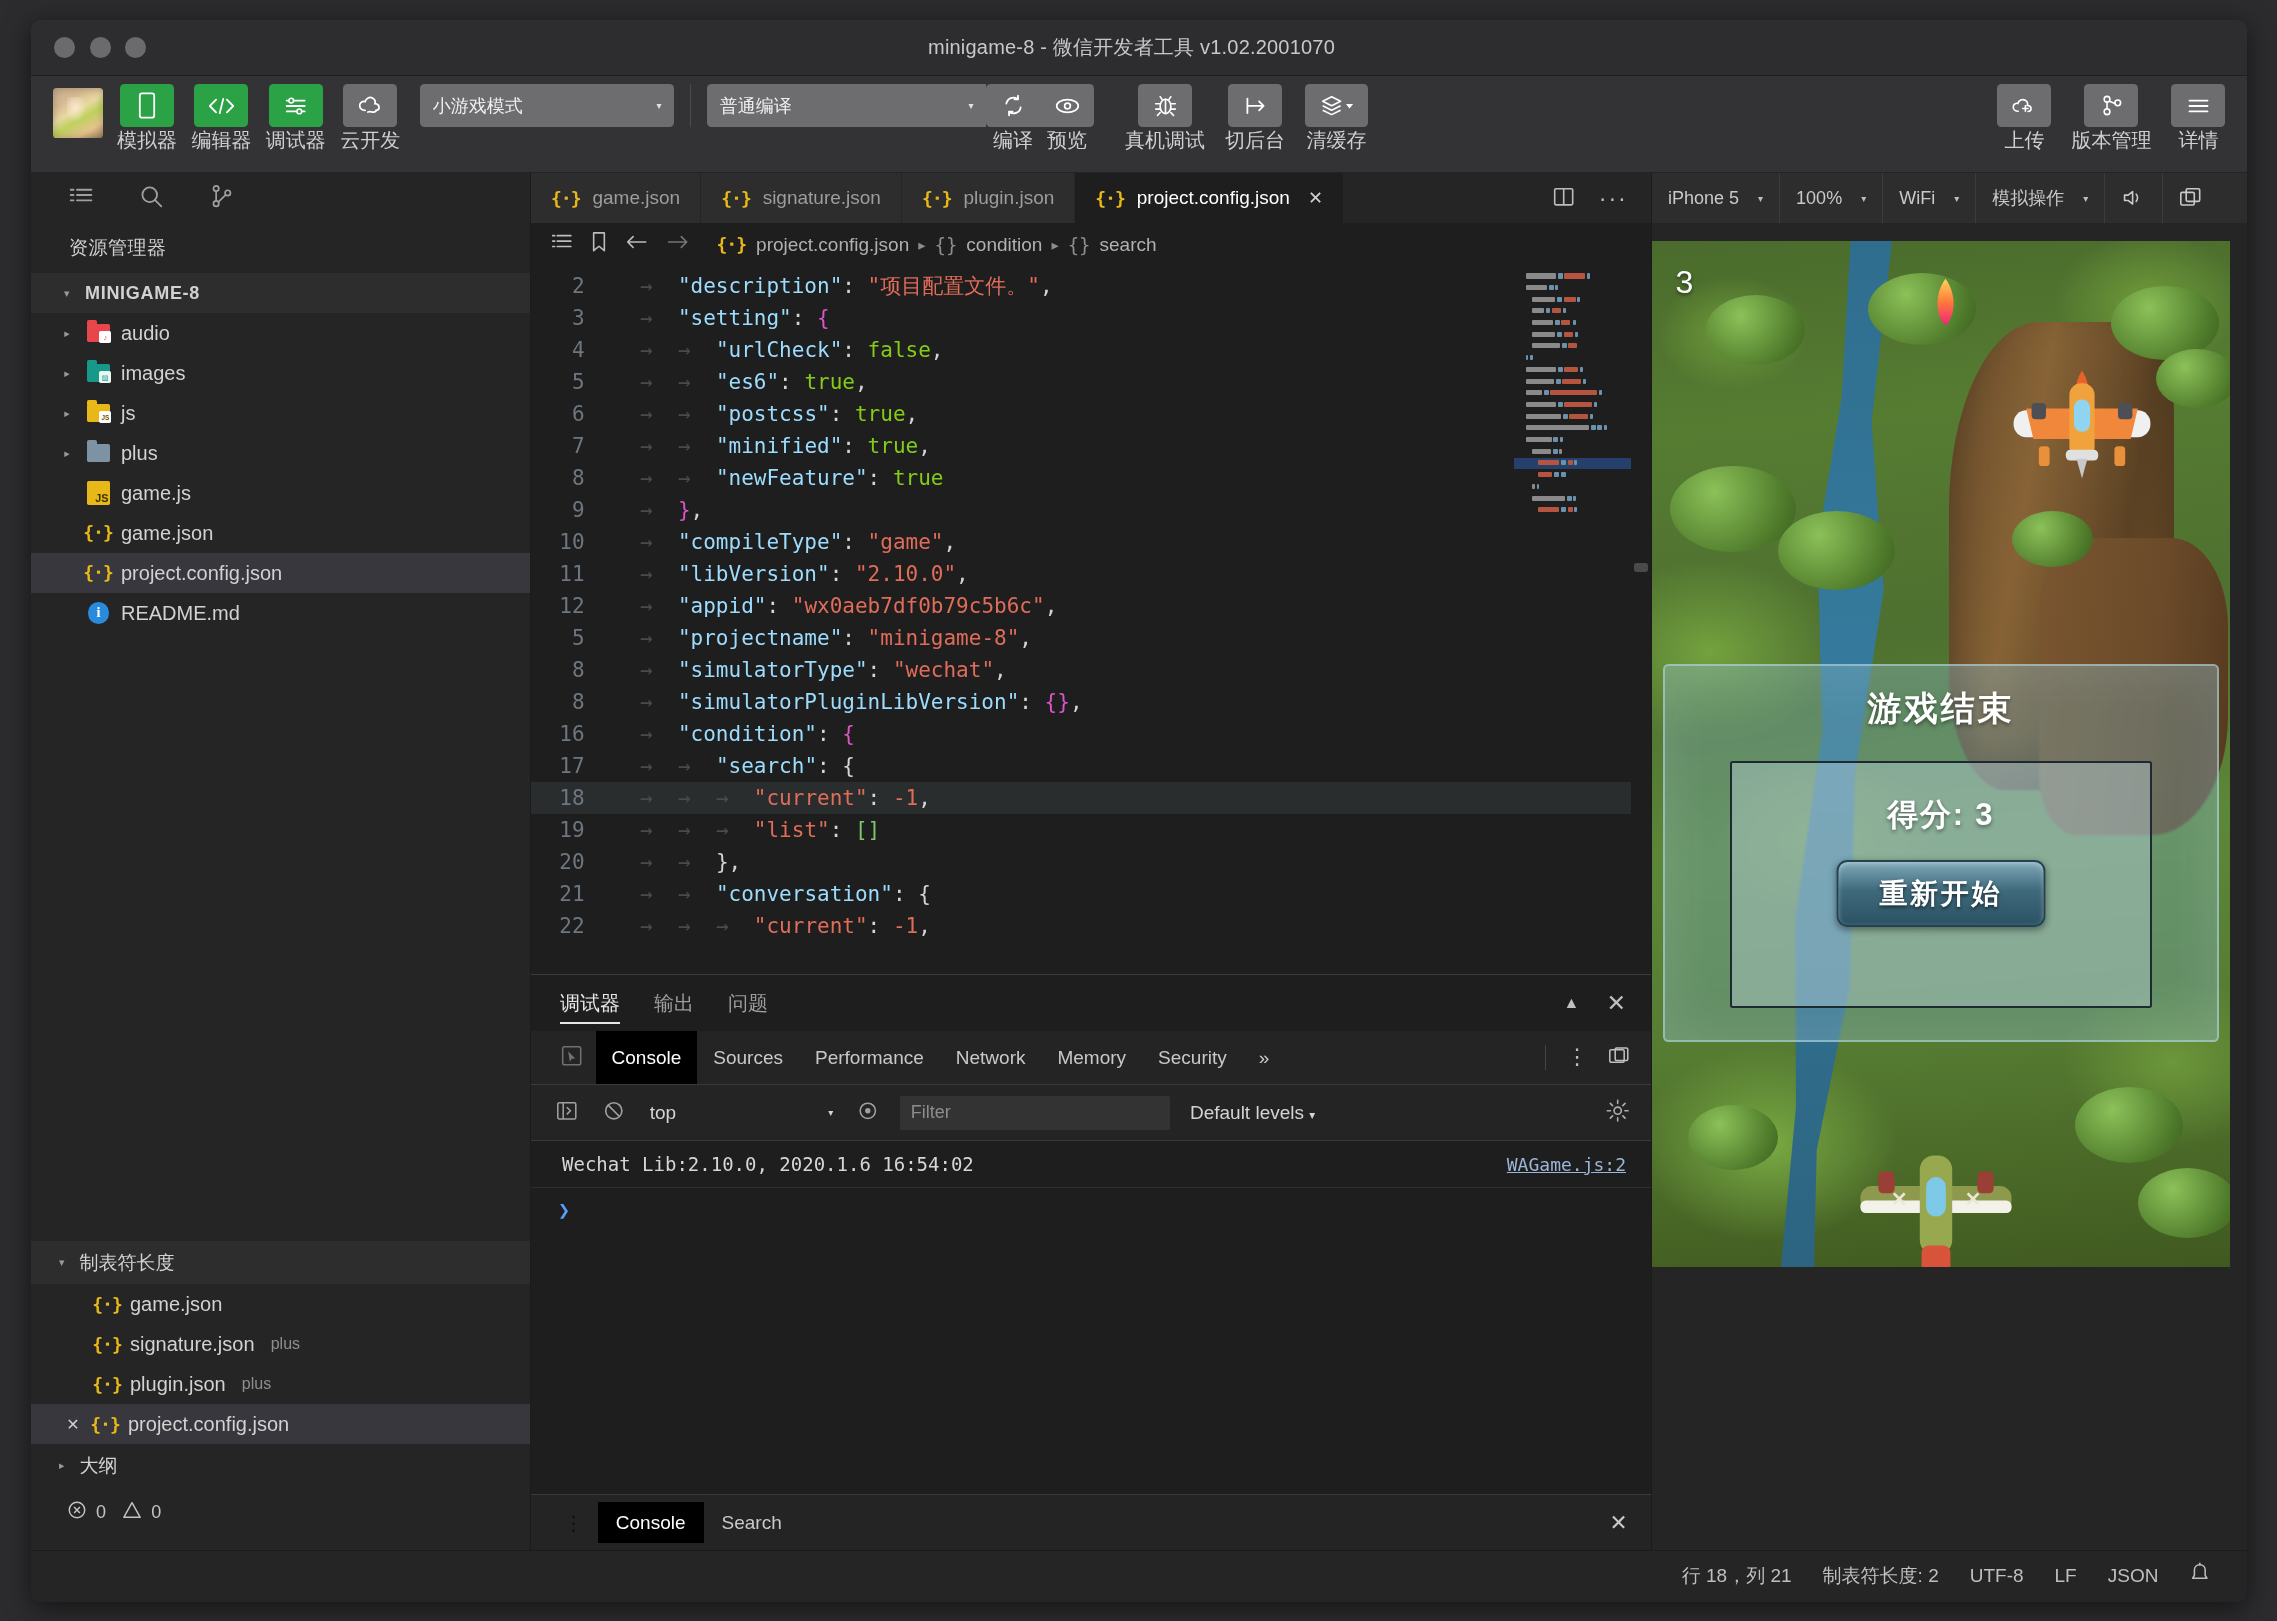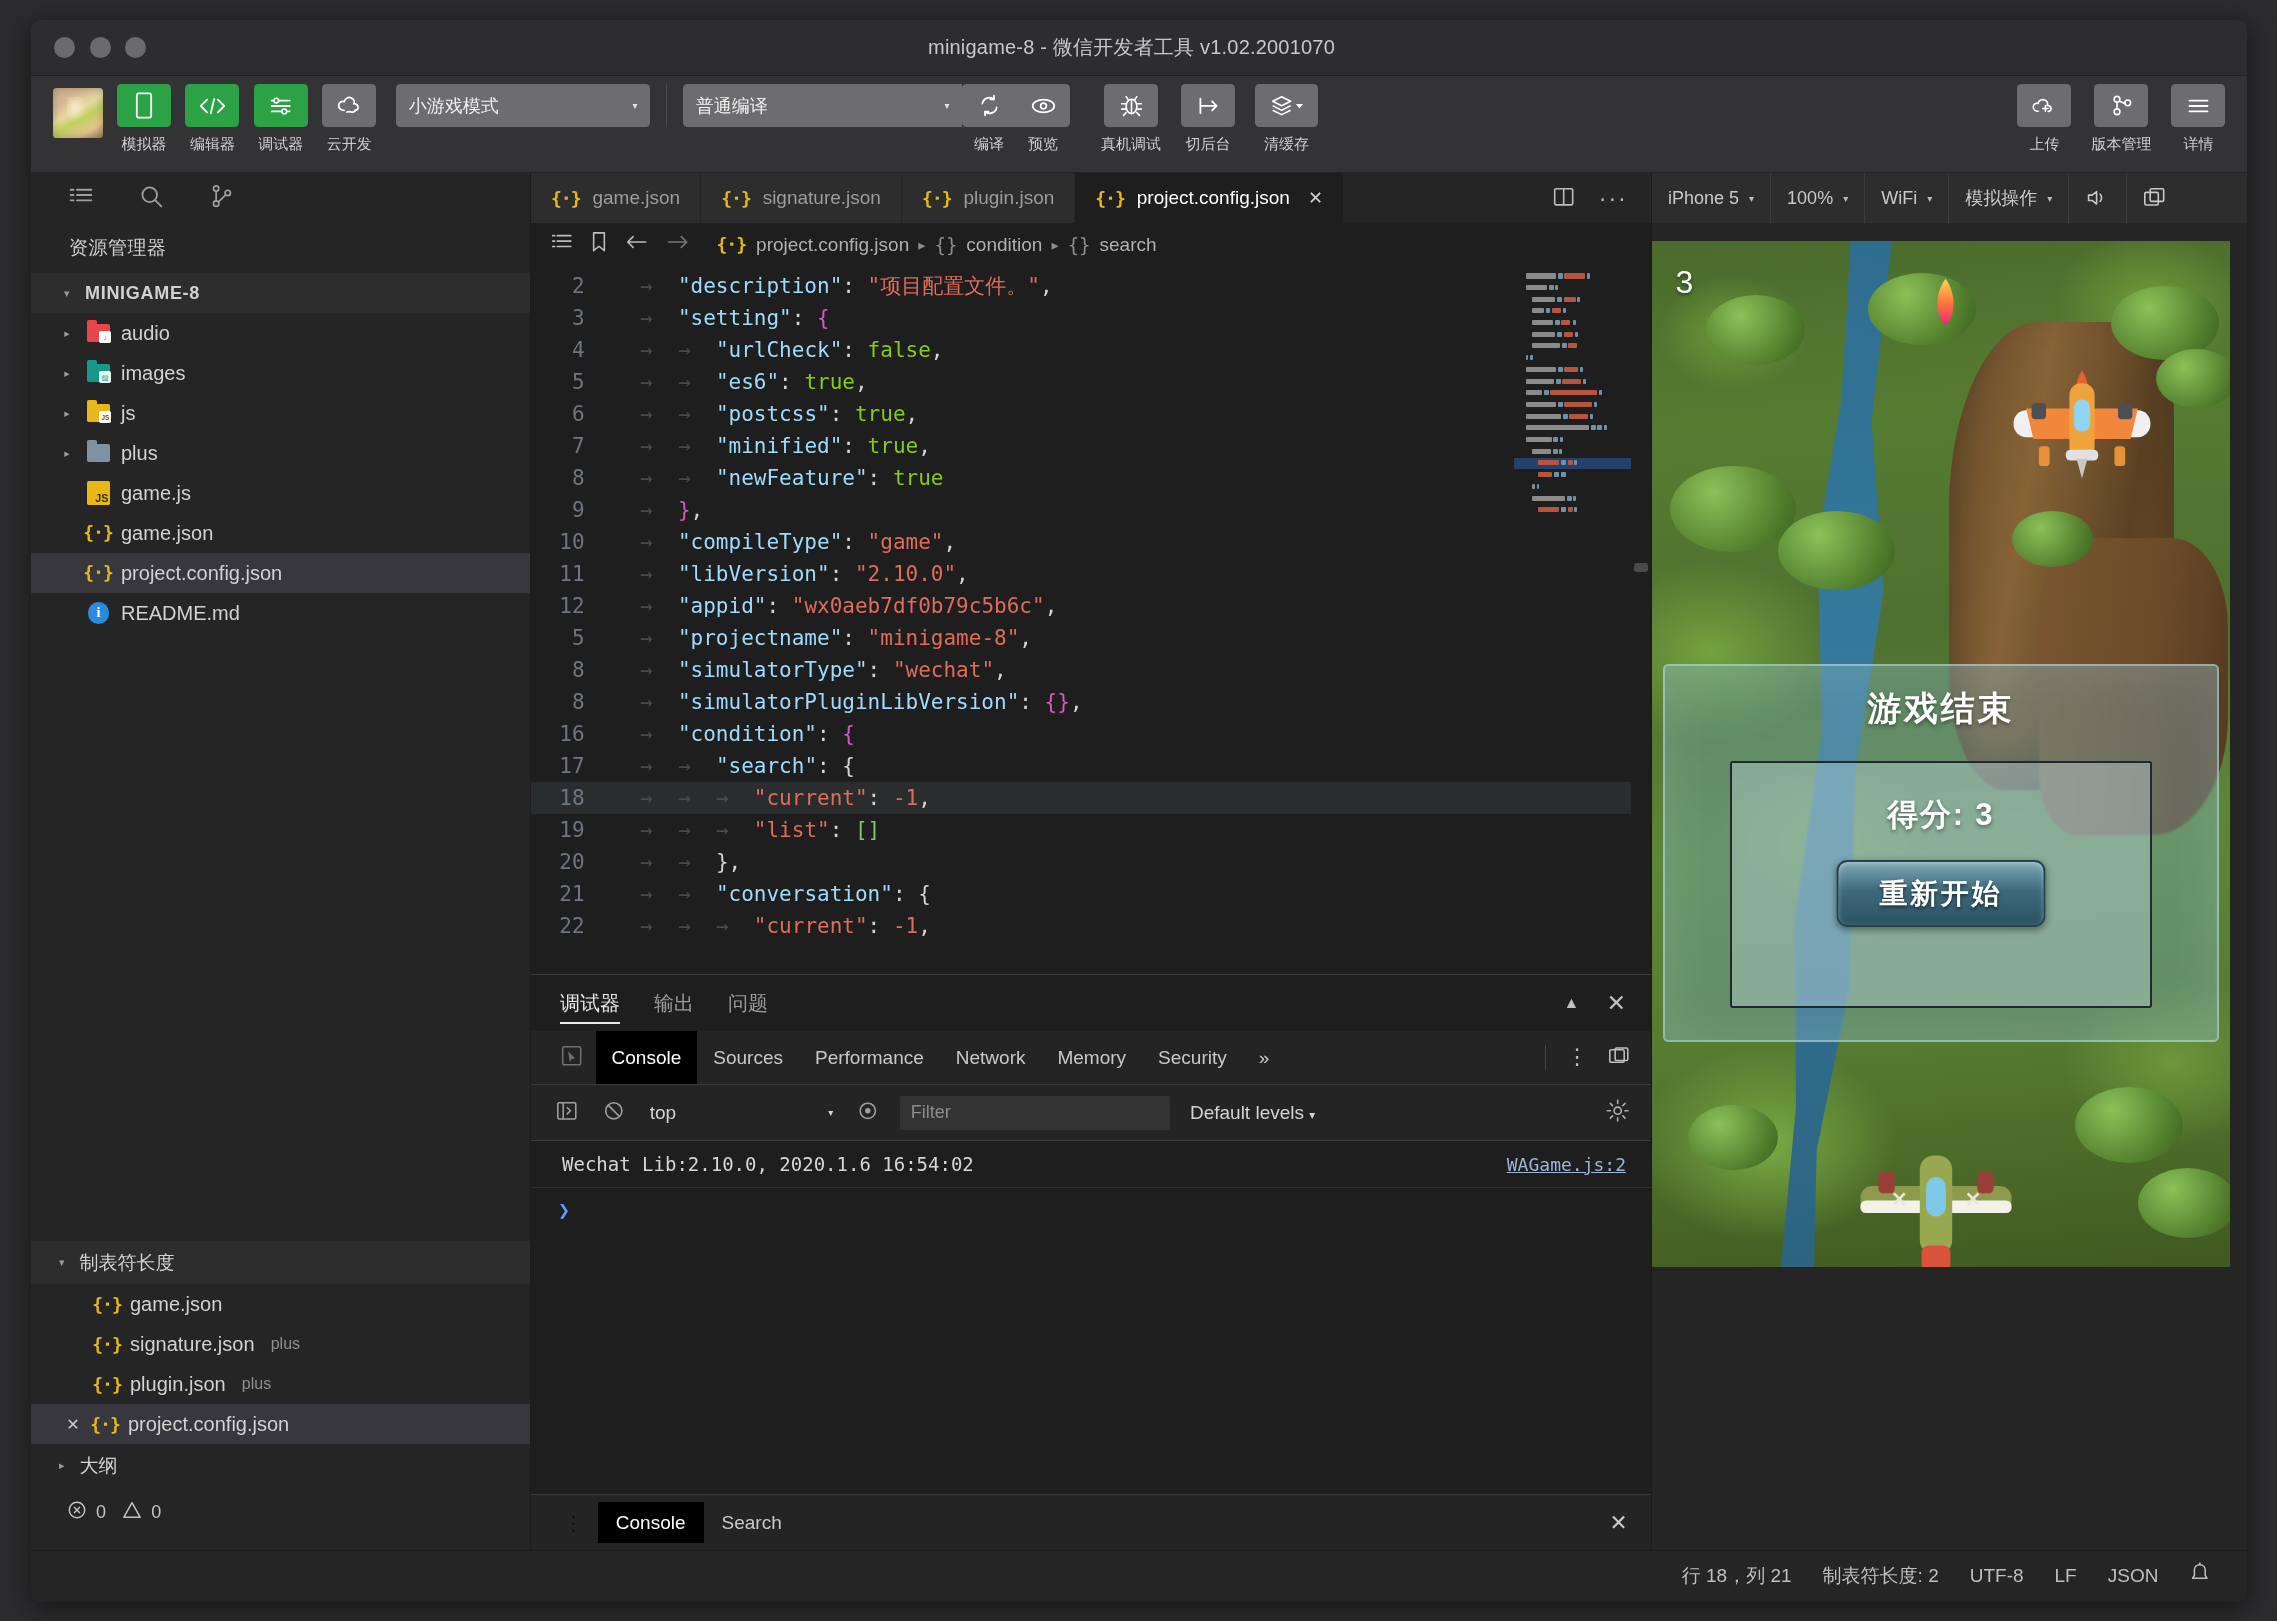--- a/index.html
+++ b/index.html
@@ -59,21 +59,21 @@
   .tbtn {
     display: flex; flex-direction: column; align-items: center;
     margin-left: 14.4px; cursor: default; user-select: none;
   }
   .tbtn .box {
     width: 54px; height: 43px; border-radius: 4.5px;
     display: flex; align-items: center; justify-content: center;
     background: #6d6d70;
   }
   .tbtn.green .box { background: #2ba245; }
-  .tbtn .lbl { font-size: 15px; color: #cfcfcf; margin-top: 8px; white-space: nowrap; }
+  .tbtn .lbl { font-size: 20px; color: #cfcfcf; white-space: nowrap; }
   .tbtn .box svg { display: block; }
   .sep-v { width: 0.9px; height: 43px; background: #4a4a4d; margin: 0 16px; align-self: flex-start; margin-top: 0; }
   .select {
     height: 43px; min-width: 200px; border-radius: 4.5px;
     background: #6d6d70; color: #f0f0f0; font-size: 18px;
     display: flex; align-items: center; padding: 0 12.6px;
     margin-left: 20px; position: relative;
   }
   .select .caret { margin-left: auto; font-size: 10px; color: #e2e2e2; }
   .grp { display: flex; align-items: flex-start; }
@@ -206,21 +206,21 @@
     height:56px; flex:0 0 56px; background:#242424; border-top:0.9px solid #3a3a3a;
     display:flex; align-items:center; padding-left:18px;
   }
   .drawer .dots { padding:0 14.4px; opacity:.6; }
   .drawer-right { margin-left:auto; padding-right:23.4px; color:#c9c9c9; font-size:21.6px; }
 
   
   .sim { width: 596px; flex:0 0 596px; background:#252526; display:flex; flex-direction:column; border-left:0.9px solid #1b1b1c; }
   .sim-bar { height:50px; flex:0 0 50px; display:flex; align-items:stretch; background:#2d2d2e; }
   .sim-ctl {
-    display:flex; align-items:center; gap:10px; padding:0 16px; font-size:18px; color:#c9c9c9;
+    display:flex; align-items:center; gap:19px; padding:0 16px; font-size:18px; color:#c9c9c9;
     border-right:0.9px solid #3c3c3c;
   }
   .sim-ctl .caret { font-size:10px; color:#bdbdbd; }
   .sim-stage { flex:1 1 auto; position:relative; background:#252526; }
   .phone {
     position:absolute; left:0px; top:18px; width:578px; height:1026px;
     overflow:hidden; background:#3f6b2a;
   }
   .bg {
     position:absolute; inset:0;

